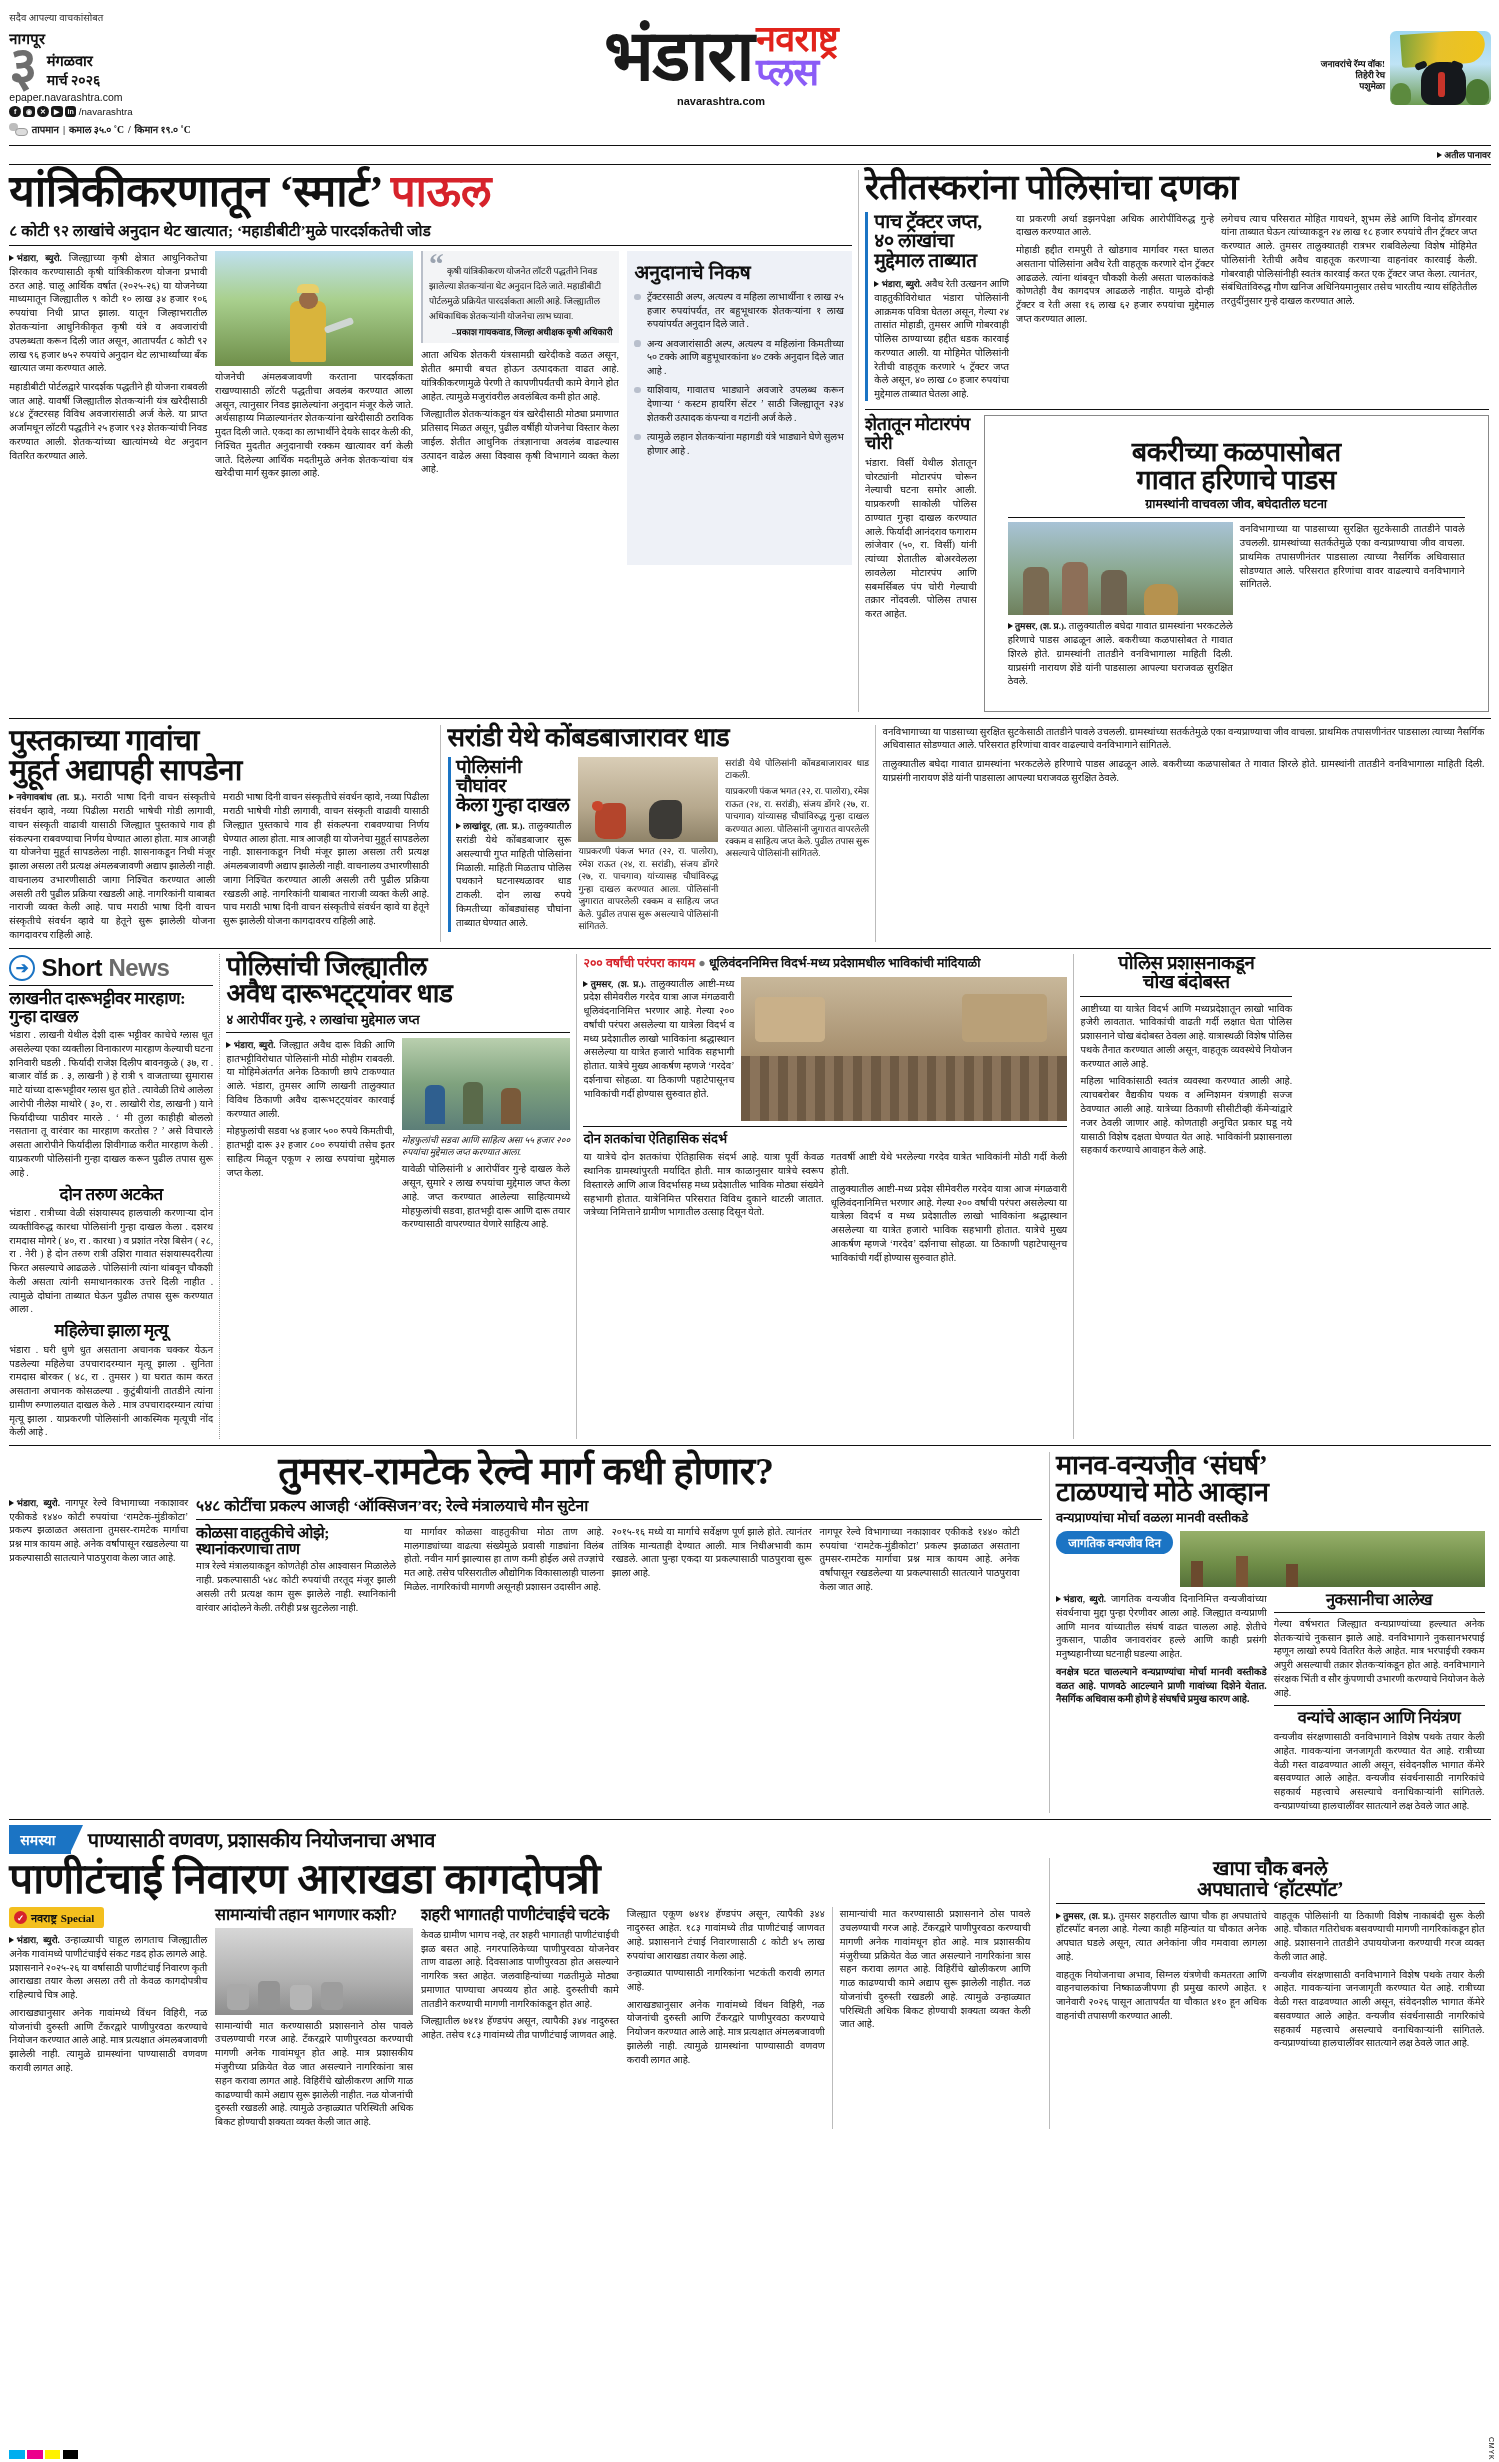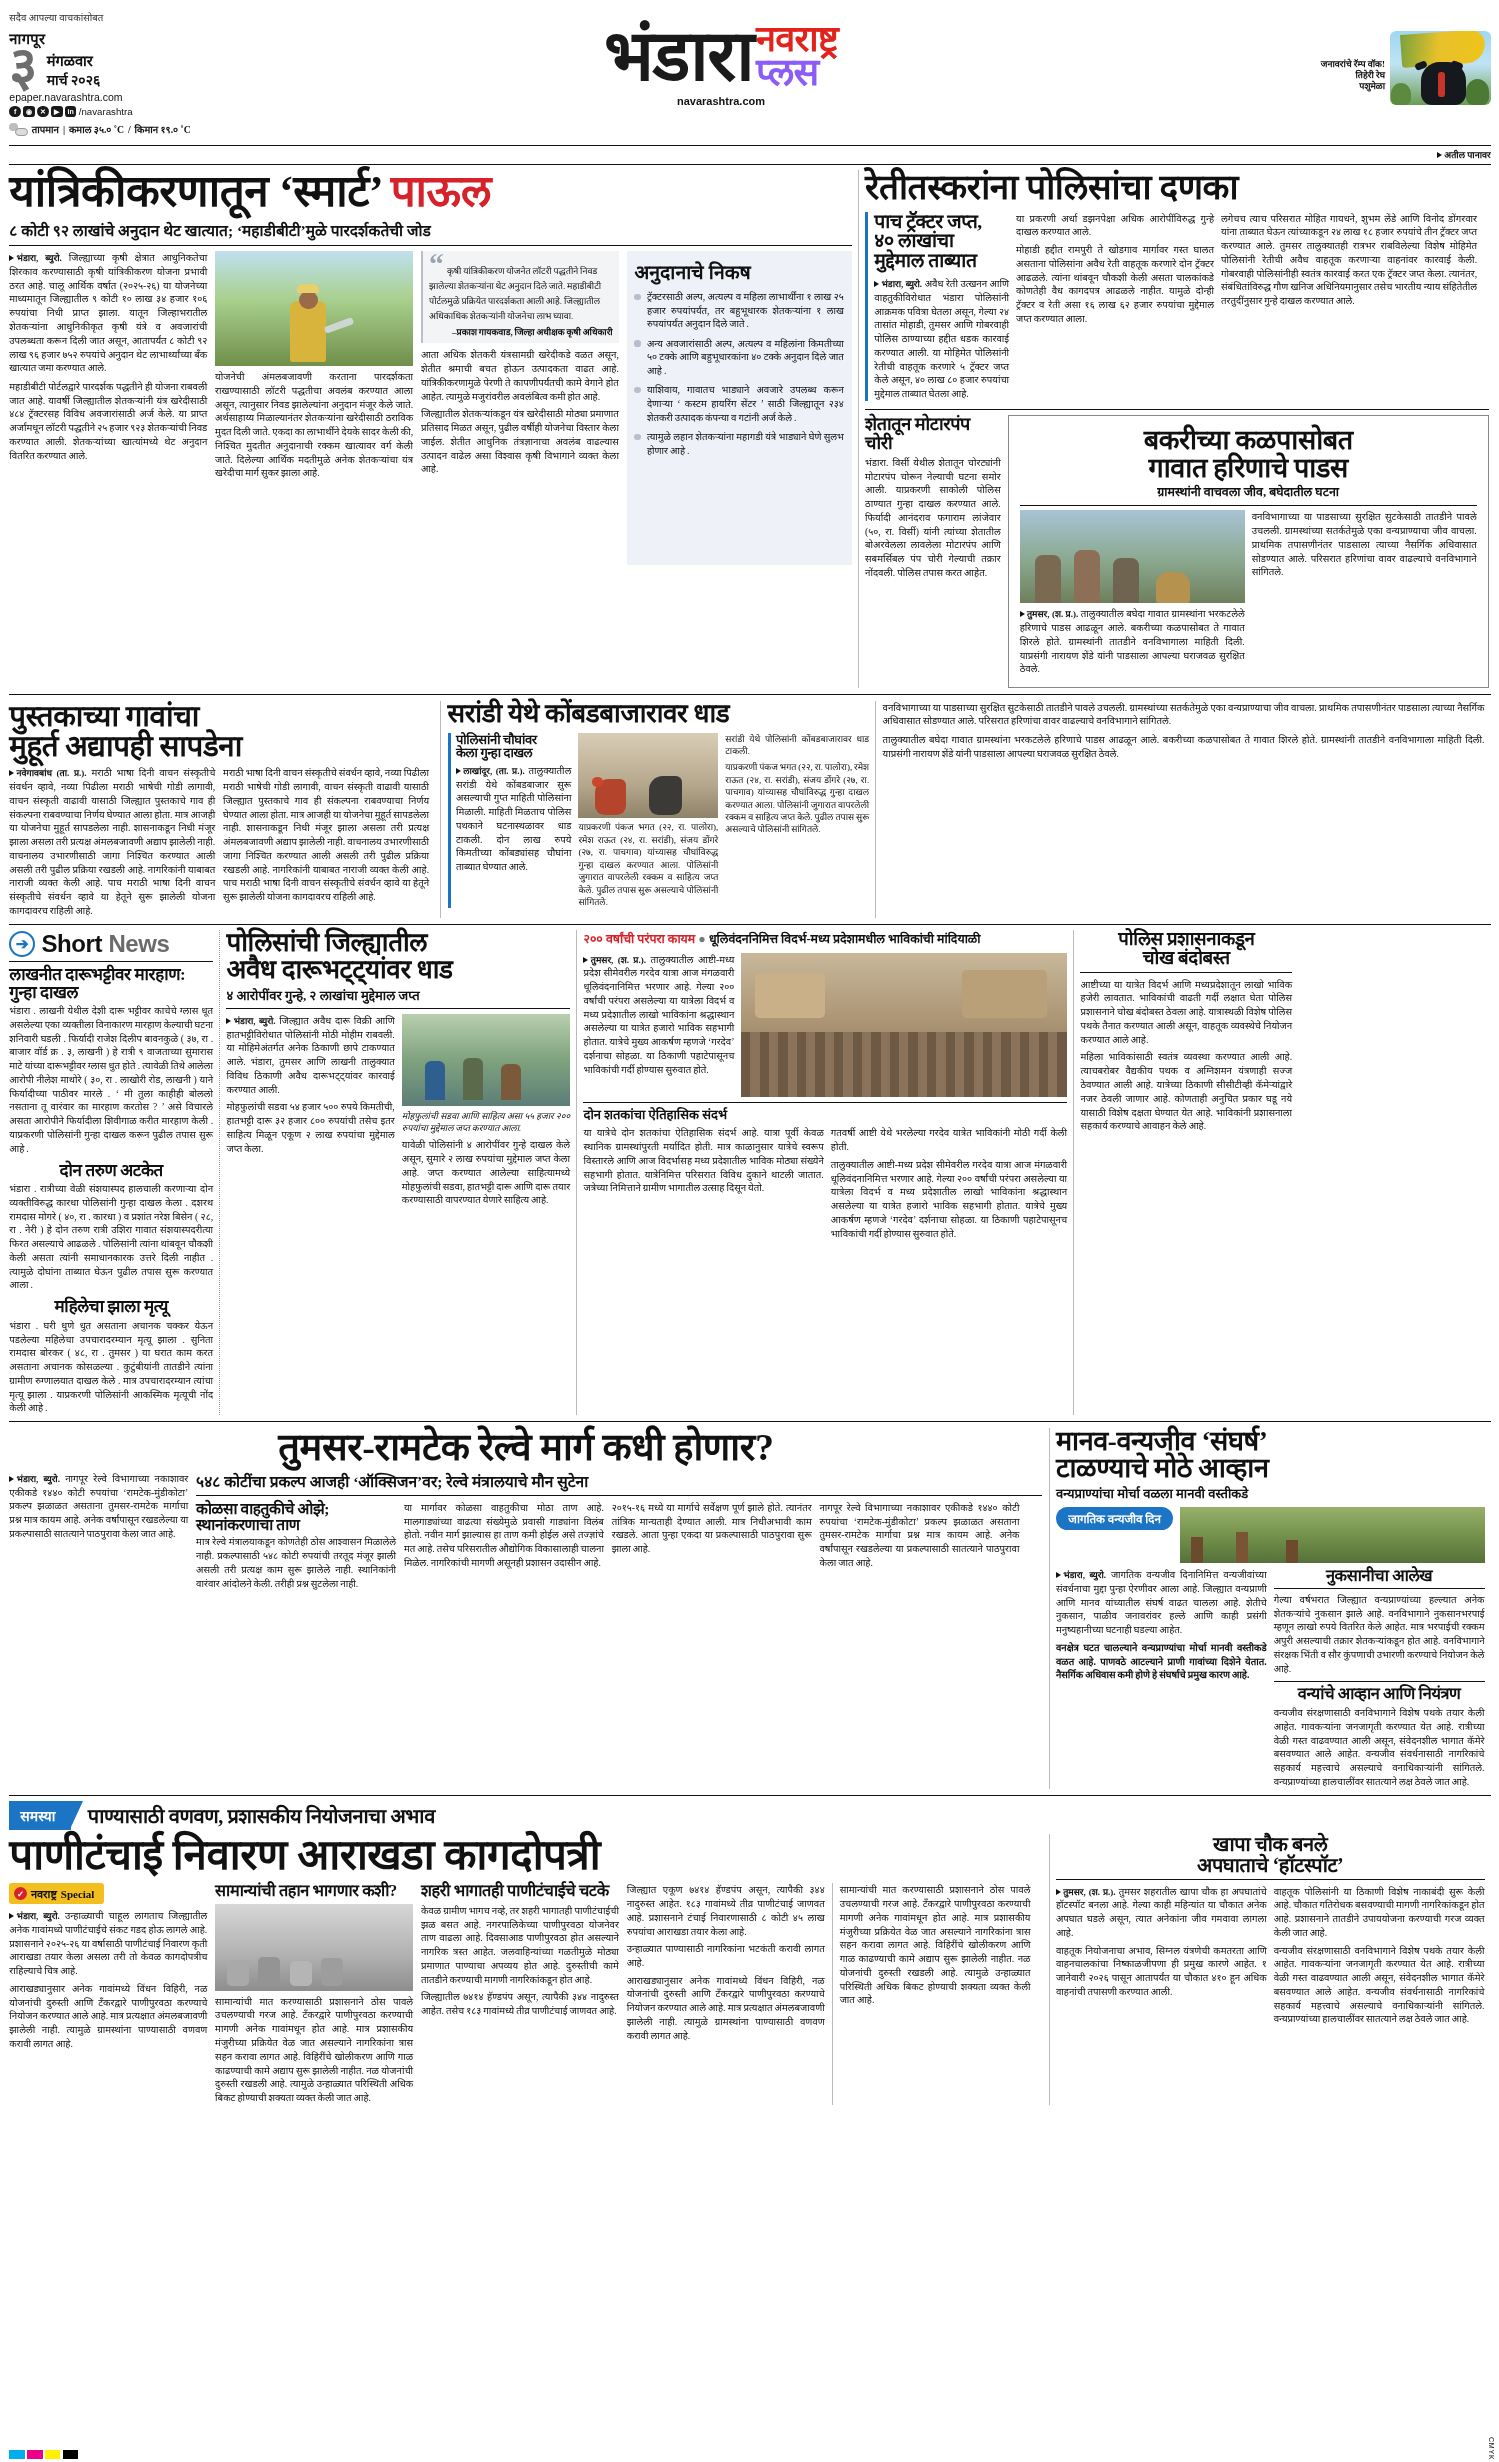--- a/index.html
+++ b/index.html
@@ -265,21 +265,21 @@
         <div style="width:256px;">
           <p class="body-txt">लगेचच त्याच परिसरात मोहित गायधने, शुभम लेंडे आणि विनोद डोंगरवार यांना ताब्यात घेऊन त्यांच्याकडून २४ लाख १८ हजार रुपयांचे तीन ट्रॅक्टर जप्त करण्यात आले. तुमसर तालुक्यातही रात्रभर राबविलेल्या विशेष मोहिमेत पोलिसांनी रेतीची अवैध वाहतूक करणाऱ्या वाहनांवर कारवाई केली. गोबरवाही पोलिसांनीही स्वतंत्र कारवाई करत एक ट्रॅक्टर जप्त केला. त्यानंतर, संबंधितांविरुद्ध गौण खनिज अधिनियमानुसार तसेच भारतीय न्याय संहितेतील तरतुदींनुसार गुन्हे दाखल करण्यात आले.</p>
         </div>
       </div>
 
       <div style="display:flex;gap:7px;margin-top:7.8px;border-top:0.8px solid #111;padding-top:5.4px;">
         <div style="width:144px;">
           <h2 class="hl" style="font-size:18px;">शेतातून मोटारपंप चोरी</h2>
           <p class="body-txt" style="margin-top:3.9px;">भंडारा. विर्सी येथील शेतातून चोरट्यांनी मोटारपंप चोरून नेल्याची घटना समोर आली. याप्रकरणी साकोली पोलिस ठाण्यात गुन्हा दाखल करण्यात आले. फिर्यादी आनंदराव फगाराम लांजेवार (५०, रा. विर्सी) यांनी त्यांच्या शेतातील बोअरवेलला लावलेला मोटारपंप आणि सबमर्सिबल पंप चोरी गेल्याची तक्रार नोंदवली. पोलिस तपास करत आहेत.</p>
         </div>
-        <div style="width:508px;border:0.8px solid #888;padding:11px;">
+        <div style="width:508px;border:0.8px solid #888;padding:23px;">
           <h2 class="hl" style="font-size:27px;text-align:center;">बकरीच्या कळपासोबत</h2>
           <h2 class="hl" style="font-size:27px;text-align:center;">गावात हरिणाचे पाडस</h2>
           <div class="dek" style="font-size:12.4px;text-align:center;border-bottom:0.8px solid #111;padding-bottom:3.9px;margin-top:3.1px;">ग्रामस्थांनी वाचवला जीव, बघेदातील घटना</div>
           <div style="display:flex;gap:7px;margin-top:4.7px;">
             <div style="width:225px;">
               <div class="ph group" style="height:93px;margin-bottom:3.9px;">
                 <i style="position:absolute;bottom:0;left:15.5px;width:26px;height:48px;background:#7a6a52;border-radius:7.8px 7.8px 0 0;"></i>
                 <i style="position:absolute;bottom:0;left:54px;width:26px;height:53px;background:#8d6f58;border-radius:7.8px 7.8px 0 0;"></i>
                 <i style="position:absolute;bottom:0;left:93px;width:26px;height:45px;background:#6f6450;border-radius:7.8px 7.8px 0 0;"></i>
                 <i style="position:absolute;bottom:0;left:136px;width:34px;height:31px;background:#b6924f;border-radius:12.4px 12.4px 3.1px 3.1px;"></i>
@@ -308,21 +308,21 @@
         <div style="width:206px;">
             <p class="body-txt">मराठी भाषा दिनी वाचन संस्कृतीचे संवर्धन व्हावे, नव्या पिढीला मराठी भाषेची गोडी लागावी, वाचन संस्कृती वाढावी यासाठी जिल्ह्यात पुस्तकाचे गाव ही संकल्पना राबवण्याचा निर्णय घेण्यात आला होता. मात्र आजही या योजनेचा मुहूर्त सापडलेला नाही. शासनाकडून निधी मंजूर झाला असला तरी प्रत्यक्ष अंमलबजावणी अद्याप झालेली नाही. वाचनालय उभारणीसाठी जागा निश्चित करण्यात आली असली तरी पुढील प्रक्रिया रखडली आहे. नागरिकांनी याबाबत नाराजी व्यक्त केली आहे. पाच मराठी भाषा दिनी वाचन संस्कृतीचे संवर्धन व्हावे या हेतूने सुरू झालेली योजना कागदावरच राहिली आहे.</p>
           </div>
       </div>
     </div>
 
     <div class="col vline" style="width:435px;">
       <h2 class="hl" style="font-size:26px;">सरांडी येथे कोंबडबाजारावर धाड</h2>
       <div style="display:flex;gap:7px;margin-top:5.4px;">
         <div style="width:124px;border-left:3.9px solid #1b74c4;padding-left:5.4px;">
-          <div class="hl" style="font-size:13px;white-space:pre-line;">पोलिसांनी चौघांवर
+          <div class="hl" style="font-size:19px;white-space:pre-line;">पोलिसांनी चौघांवर
 केला गुन्हा दाखल</div>
           <p class="body-txt" style="margin-top:4.7px;"><span class="byline"><span class="bylinearrow"></span><span>लाखांदूर, (ता. प्र.).</span></span>
             <span>तालुक्यातील सरांडी येथे कोंबडबाजार सुरू असल्याची गुप्त माहिती पोलिसांना मिळाली. माहिती मिळताच पोलिस पथकाने घटनास्थळावर धाड टाकली. दोन लाख रुपये किमतीच्या कोंबड्यांसह चौघांना ताब्यात घेण्यात आले.</span></p>
         </div>
         <div style="width:140px;">
           <div class="ph chicken" style="height:85px;margin-bottom:3.9px;">
             <i style="position:absolute;bottom:3.1px;left:17px;width:31px;height:36px;background:#b4452c;border-radius:14px 6.2px 9.3px 9.3px;"></i>
             <i style="position:absolute;bottom:3.1px;left:71px;width:33px;height:39px;background:#3c3a36;border-radius:14px 6.2px 9.3px 9.3px;"></i>
             <i style="position:absolute;bottom:31px;left:14px;width:11px;height:9.3px;background:#c9452c;border-radius:50%;"></i>
           </div>

